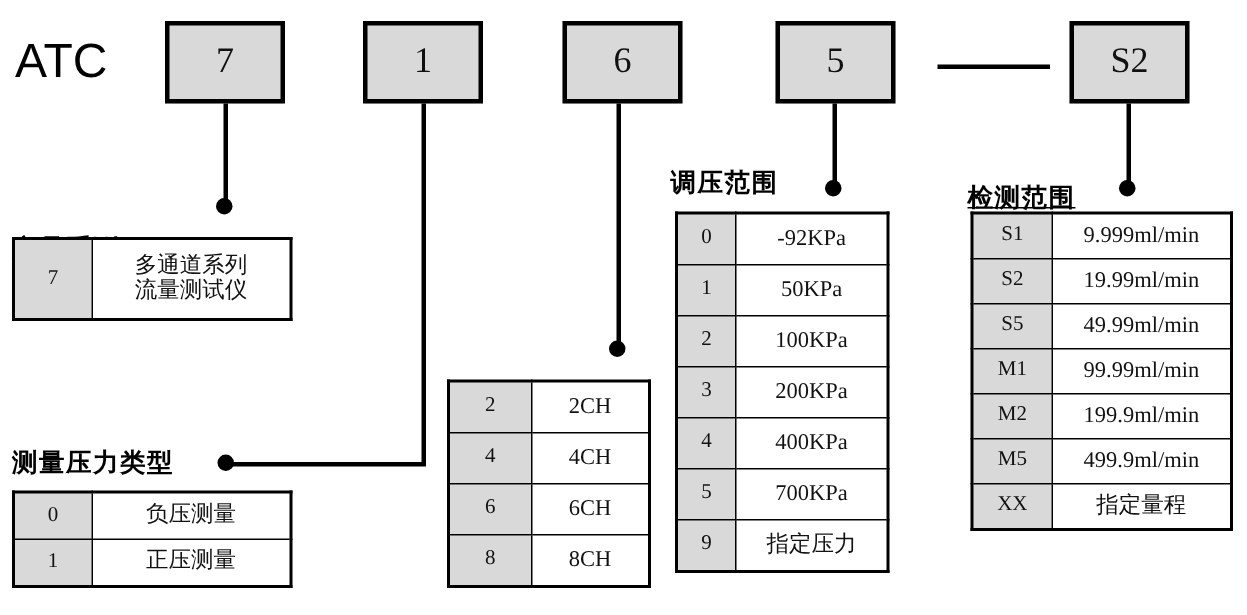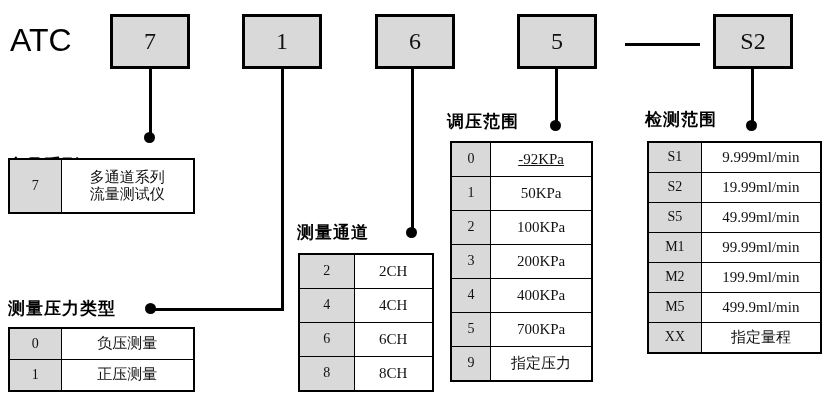--- a/index.html
+++ b/index.html
@@ -153,21 +153,20 @@
       <td class="key" style="width:52px; height:30px;">0</td>
       <td class="val cjk" style="width:135px;">负压测量</td>
     </tr>
     <tr>
       <td class="key" style="height:30px;">1</td>
       <td class="val cjk">正压测量</td>
     </tr>
   </tbody>
     </table>
 
-  <div class="caption" style="left:297px; top:221px;">测量通道</div>
   <table class="tbl" style="left:298px; top:253px; width:136px;">
     <tbody>
         <tr>
       <td class="key" style="width:56px; height:33px;">2</td>
       <td class="val" style="width:80px;">2CH</td>
     </tr>
     <tr>
       <td class="key" style="height:33px;">4</td>
       <td class="val">4CH</td>
     </tr>
@@ -180,21 +179,21 @@
       <td class="val">8CH</td>
     </tr>
   </tbody>
     </table>
 
   <div class="caption" style="left:447px; top:110px;">调压范围</div>
   <table class="tbl" style="left:450px; top:141px; width:143px;">
     <tbody>
         <tr>
       <td class="key" style="width:40px; height:33px;">0</td>
-      <td class="val" style="width:103px;text-decoration:underline;">-92KPa</td>
+      <td class="val" style="width:103px;">-92KPa</td>
     </tr>
     <tr>
       <td class="key" style="height:33px;">1</td>
       <td class="val">50KPa</td>
     </tr>
     <tr>
       <td class="key" style="height:33px;">2</td>
       <td class="val">100KPa</td>
     </tr>
     <tr>
@@ -209,21 +208,21 @@
       <td class="key" style="height:33px;">5</td>
       <td class="val">700KPa</td>
     </tr>
     <tr>
       <td class="key" style="height:33px;">9</td>
       <td class="val cjk">指定压力</td>
     </tr>
   </tbody>
     </table>
 
-  <div class="caption" style="left:645px; top:108px;">检测范围</div>
+  <div class="caption" style="left:645px; top:120px;text-decoration:underline;">检测范围</div>
   <table class="tbl" style="left:647px; top:141px; width:175px;">
     <tbody>
         <tr>
       <td class="key" style="width:54px; height:29px;">S1</td>
       <td class="val" style="width:121px;">9.999ml/min</td>
     </tr>
     <tr>
       <td class="key" style="height:29px;">S2</td>
       <td class="val">19.99ml/min</td>
     </tr>

